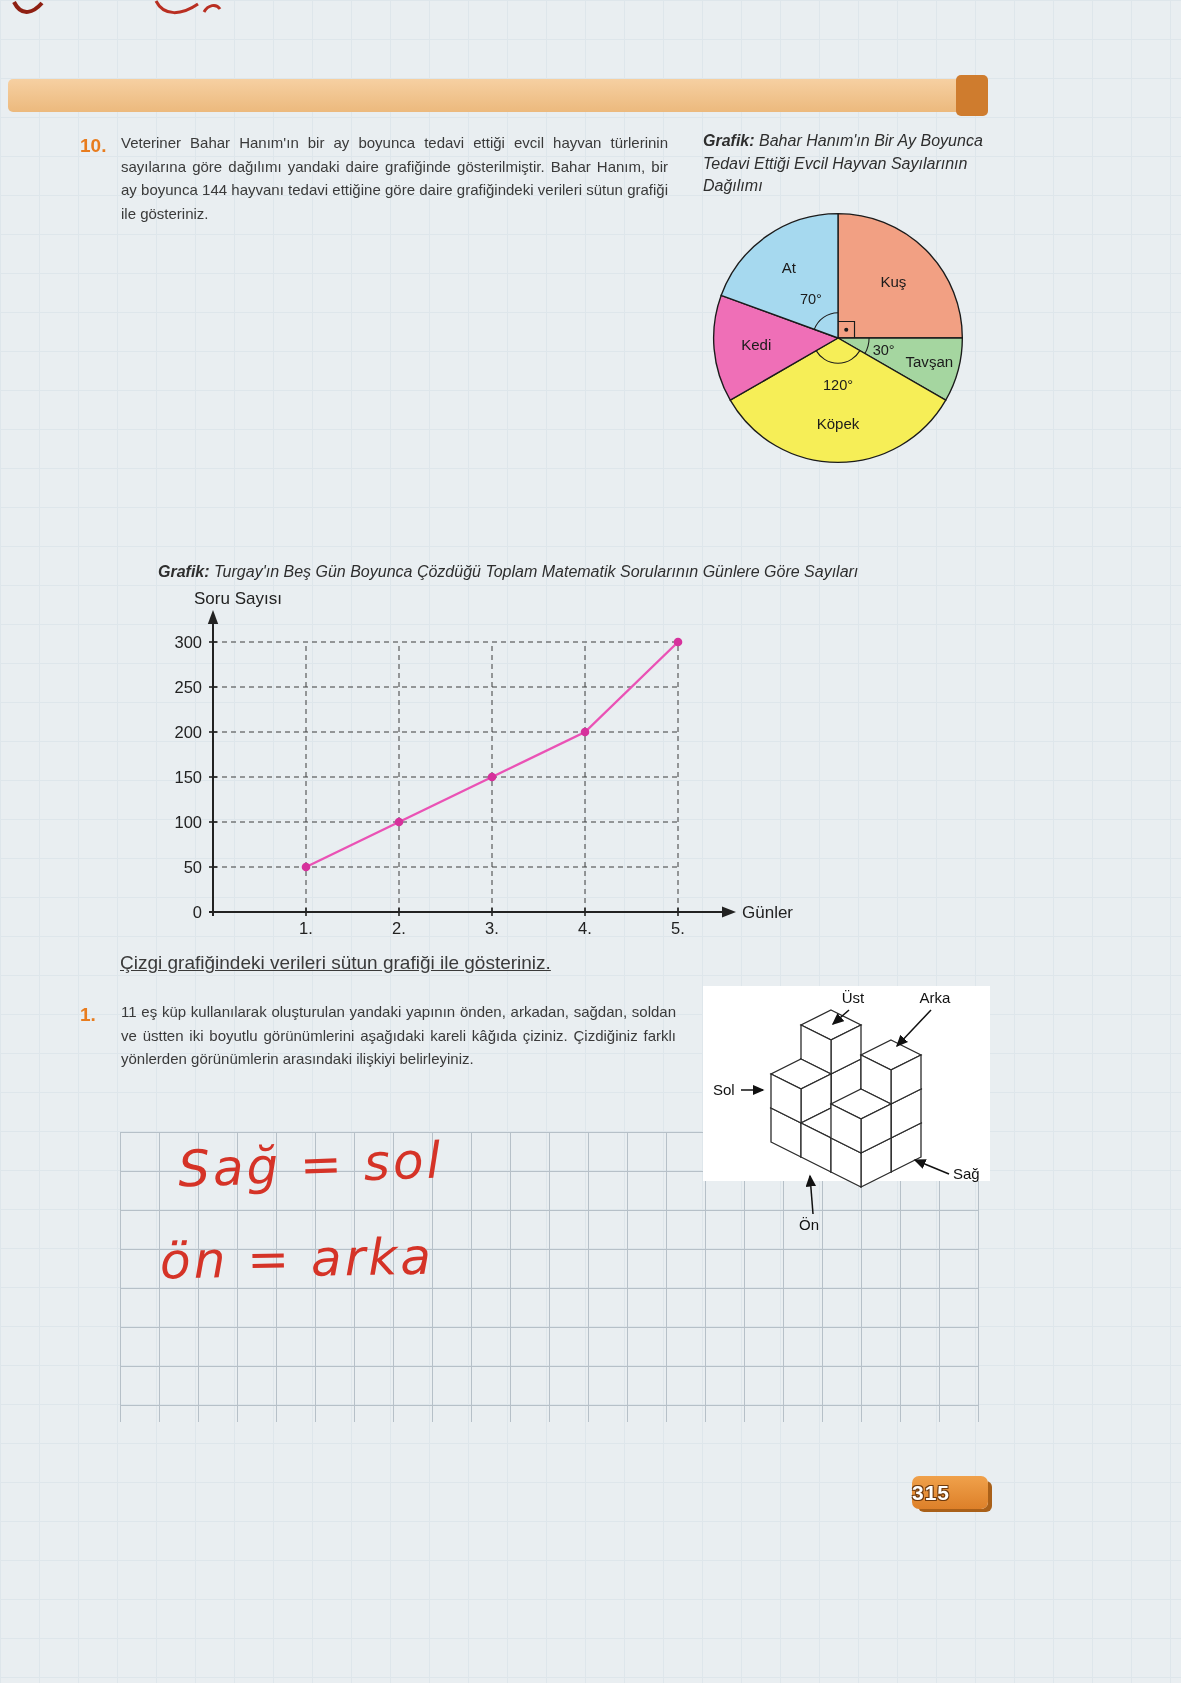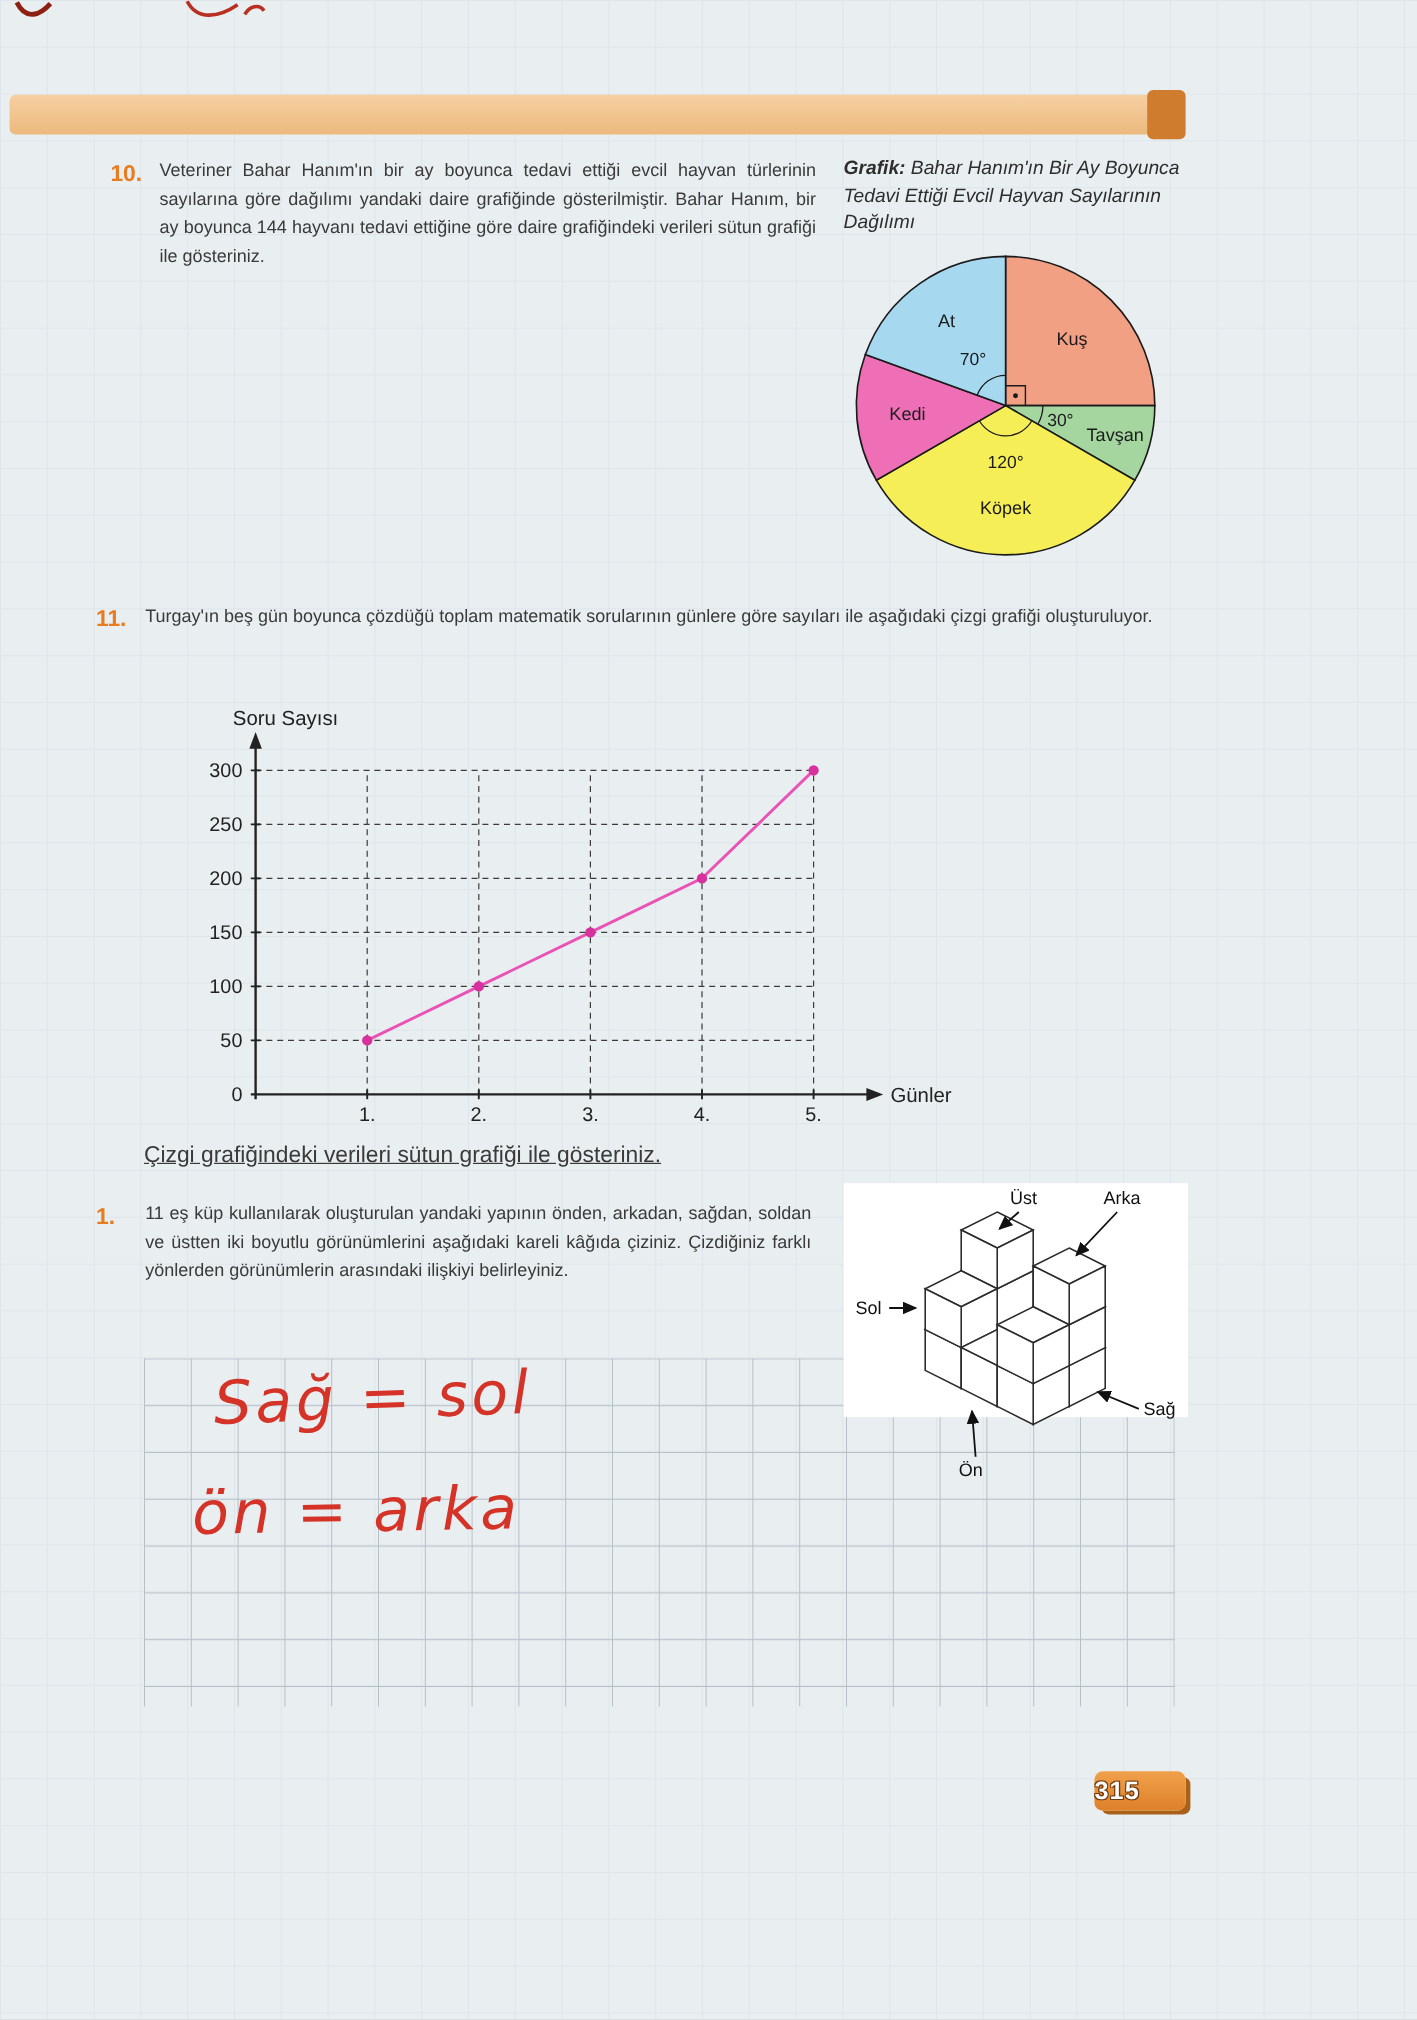--- a/index.html
+++ b/index.html
@@ -41,21 +41,21 @@
 <div class="page">
 
   <svg class="top-scribble" viewBox="0 0 260 22" width="260" height="22">
     <path d="M8,2 C16,18 28,12 36,3" fill="none" stroke="#8e1f12" stroke-width="4"></path>
     <path d="M150,1 C158,17 176,15 192,4 M198,12 C202,5 210,3 214,9" fill="none" stroke="#b92f22" stroke-width="3"></path>
   </svg>
 
   <div class="top-bar"></div>
   <div class="top-bar-cap"></div>
 
-  <section class="prob" style="left:80px;top:131px;width:588px;margin-left:12px;">
+  <section class="prob" style="left:80px;top:131px;width:588px;">
     <span class="pnum">10.</span>
     <p class="ptext">Veteriner Bahar Hanım'ın bir ay boyunca tedavi ettiği evcil hayvan türlerinin sayılarına göre dağılımı yandaki daire grafiğinde gösterilmiştir. Bahar Hanım, bir ay boyunca 144 hayvanı tedavi ettiğine göre daire grafiğindeki verileri sütun grafiği ile gösteriniz.</p>
   </section>
 
   <div class="caption" style="left:703px;top:130px;width:290px;">
     <span class="cap-label">Grafik:</span>
     <span class="cap-text">Bahar Hanım'ın Bir Ay Boyunca Tedavi Ettiği Evcil Hayvan Sayılarının Dağılımı</span>
   </div>
 
   <svg id="pie-svg" class="abs" style="left:702px;top:202px;" width="272" height="272" viewBox="0 0 280 280">
@@ -72,25 +72,25 @@
       <text x="234.0" y="170.2" text-anchor="middle" font-size="15.5" fill="#1b1b1b">Tavşan</text>
       <path d="M162.5,153.0 A26,26 0 0 1 117.5,153.0" fill="none" stroke="#1b1b1b" stroke-width="1.1"></path>
       <text x="140.0" y="193.6" text-anchor="middle" font-size="15" fill="#1b1b1b">120°</text>
       <text x="140.0" y="233.3" text-anchor="middle" font-size="15.5" fill="#1b1b1b">Köpek</text>
       <text x="55.8" y="152.4" text-anchor="middle" font-size="15.5" fill="#1b1b1b">Kedi</text>
       <path d="M115.6,131.1 A26,26 0 0 1 140.0,114.0" fill="none" stroke="#1b1b1b" stroke-width="1.1"></path>
       <text x="112.1" y="105.2" text-anchor="middle" font-size="15" fill="#1b1b1b">70°</text>
       <text x="89.3" y="72.7" text-anchor="middle" font-size="15.5" fill="#1b1b1b">At</text>
     </svg>
 
-  <section class="prob" style="left:80px;top:502px;width:916px;">
-    <span class="pnum">11.</span>
-    <p class="ptext">Turgay'ın beş gün boyunca çözdüğü toplam matematik sorularının günlere göre sayıları ile aşağıdaki çizgi grafiği oluşturuluyor.</p>
-  </section>
-
+
+  <div class="caption" style="left:158px;top:561px;width:820px;white-space:nowrap;">
+    <span class="cap-label">Grafik:</span>
+    <span class="cap-text">Turgay'ın Beş Gün Boyunca Çözdüğü Toplam Matematik Sorularının Günlere Göre Sayıları</span>
+  </div>
 
   <svg id="line-svg" class="abs" style="left:148px;top:582px;" width="650" height="372" viewBox="0 0 650 372">
       <line x1="65" y1="285" x2="530" y2="285" stroke="#3c3c3c" stroke-width="1" stroke-dasharray="5 4"></line>
       <line x1="65" y1="240" x2="530" y2="240" stroke="#3c3c3c" stroke-width="1" stroke-dasharray="5 4"></line>
       <line x1="65" y1="195" x2="530" y2="195" stroke="#3c3c3c" stroke-width="1" stroke-dasharray="5 4"></line>
       <line x1="65" y1="150" x2="530" y2="150" stroke="#3c3c3c" stroke-width="1" stroke-dasharray="5 4"></line>
       <line x1="65" y1="105" x2="530" y2="105" stroke="#3c3c3c" stroke-width="1" stroke-dasharray="5 4"></line>
       <line x1="65" y1="60" x2="530" y2="60" stroke="#3c3c3c" stroke-width="1" stroke-dasharray="5 4"></line>
       <line x1="158" y1="330" x2="158" y2="60" stroke="#3c3c3c" stroke-width="1" stroke-dasharray="5 4"></line>
       <line x1="251" y1="330" x2="251" y2="60" stroke="#3c3c3c" stroke-width="1" stroke-dasharray="5 4"></line>

